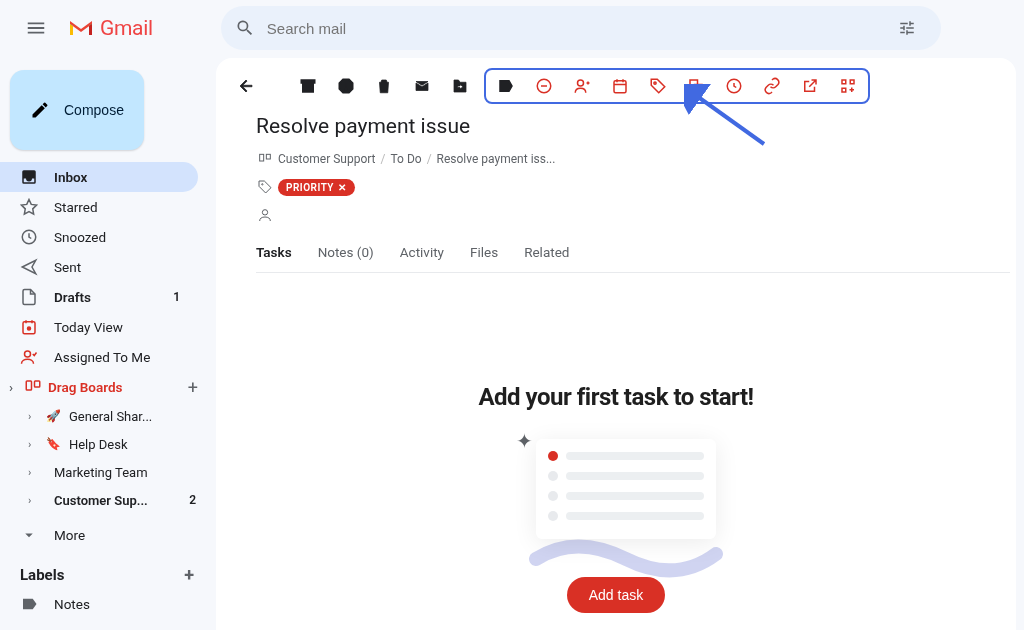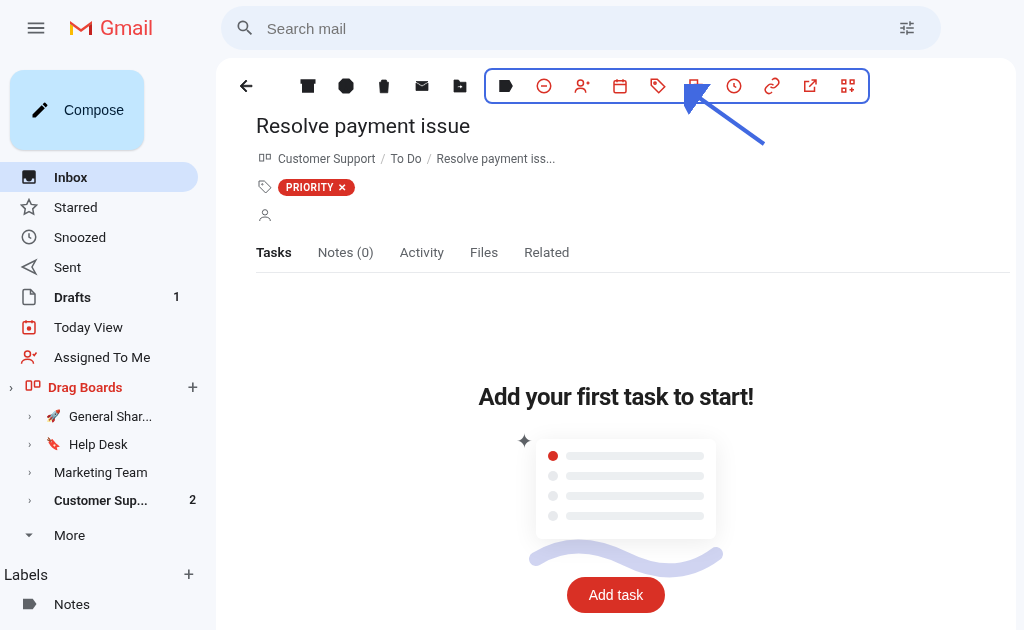--- a/index.html
+++ b/index.html
@@ -36,21 +36,21 @@
   .drag-boards-header .label { flex:1; }
   .drag-boards-header .plus { color: #5f6368; font-size: 18px; font-weight: 400; }
 
   .board-item { display: flex; align-items: center; height: 28px; padding: 0 14px 0 28px; gap: 8px; cursor: pointer; font-size: 13px; color: #202124; }
   .board-item .caret { width: 10px; color: #5f6368; font-size: 11px; }
   .board-item .emoji { font-size: 12px; }
   .board-item .label { flex: 1; white-space: nowrap; overflow: hidden; text-overflow: ellipsis; }
   .board-item.bold .label { font-weight: 600; }
   .board-item .count { font-size: 12px; font-weight: 600; }
 
-  .labels-header { display:flex; align-items:center; padding: 14px 16px 4px 4px; font-size: 15px; font-weight: 400; color: #202124;}
+  .labels-header { display:flex; align-items:center; padding: 14px 16px 4px 20px; font-size: 15px; font-weight: 700; color: #202124;}
   .labels-header .plus { margin-left:auto; color:#5f6368; font-size:18px; cursor:pointer;}
 
   
   .main { position: absolute; left: 216px; top: 58px; right: 8px; bottom: 0; background: #fff; border-radius: 16px 16px 0 0; padding-top: 6px; }
   .toolbar { display: flex; align-items: center; height: 44px; padding: 0 16px; gap: 10px; }
   .tb-btn { width: 28px; height: 28px; display: flex; align-items: center; justify-content: center; cursor: pointer; border-radius: 4px; }
   .tb-btn svg { width: 18px; height: 18px; }
   .tb-black svg { fill: #202124; stroke: #202124; }
   .tb-red svg { fill: none; stroke: #d93025; }
   

